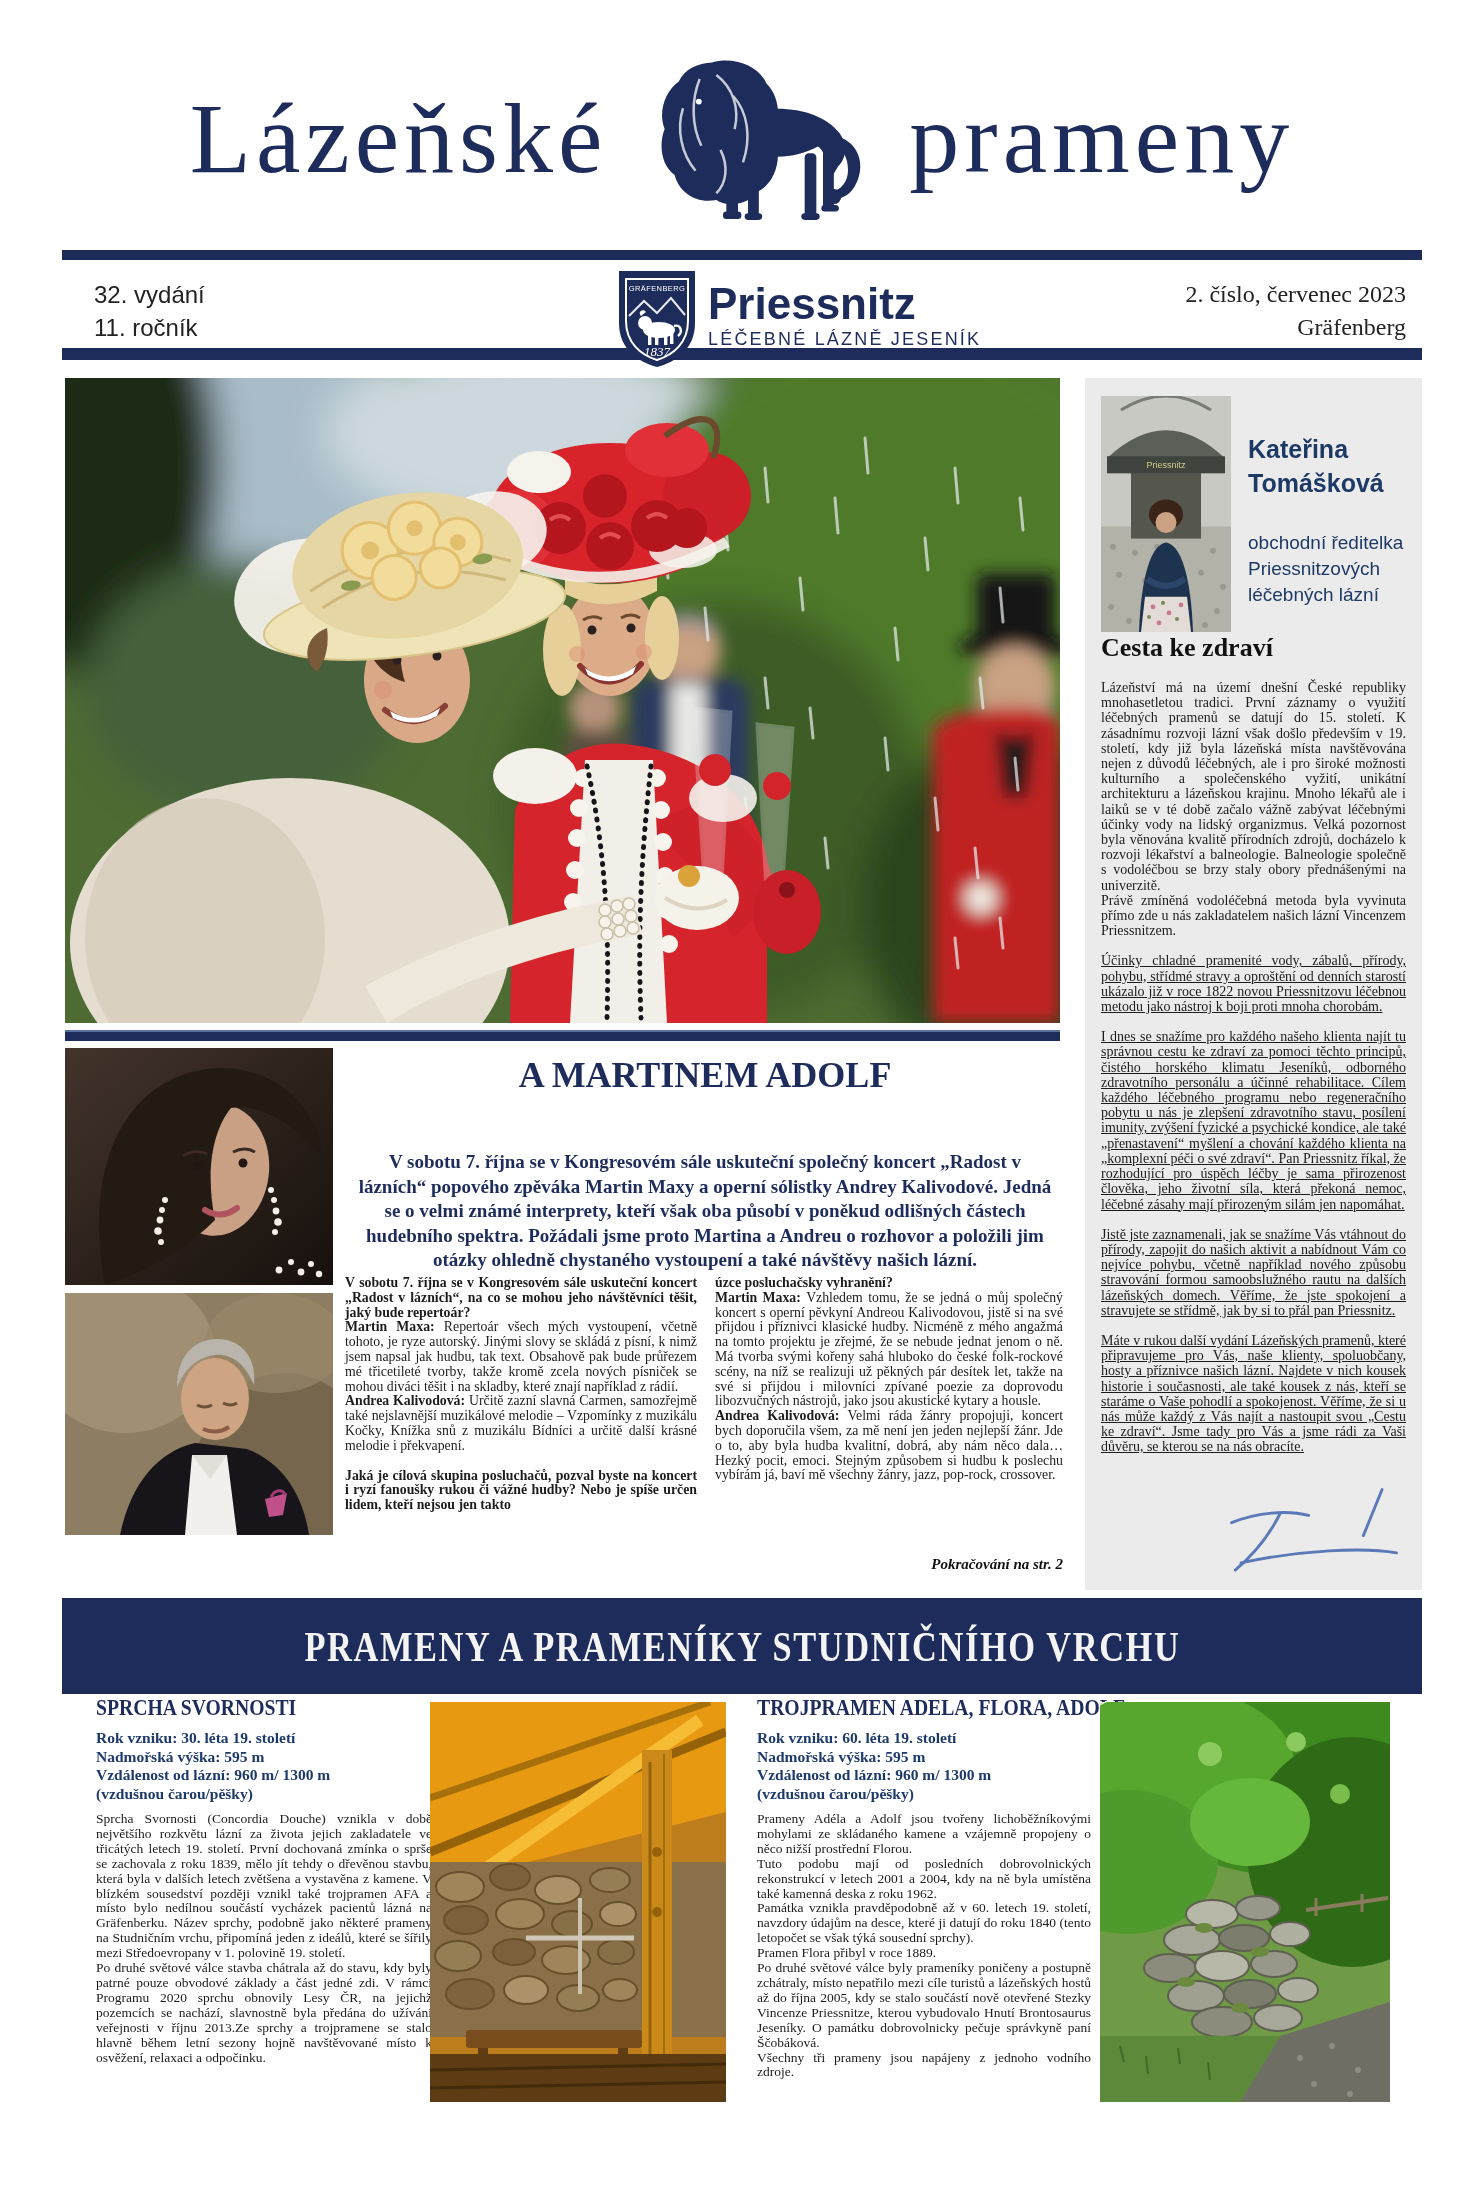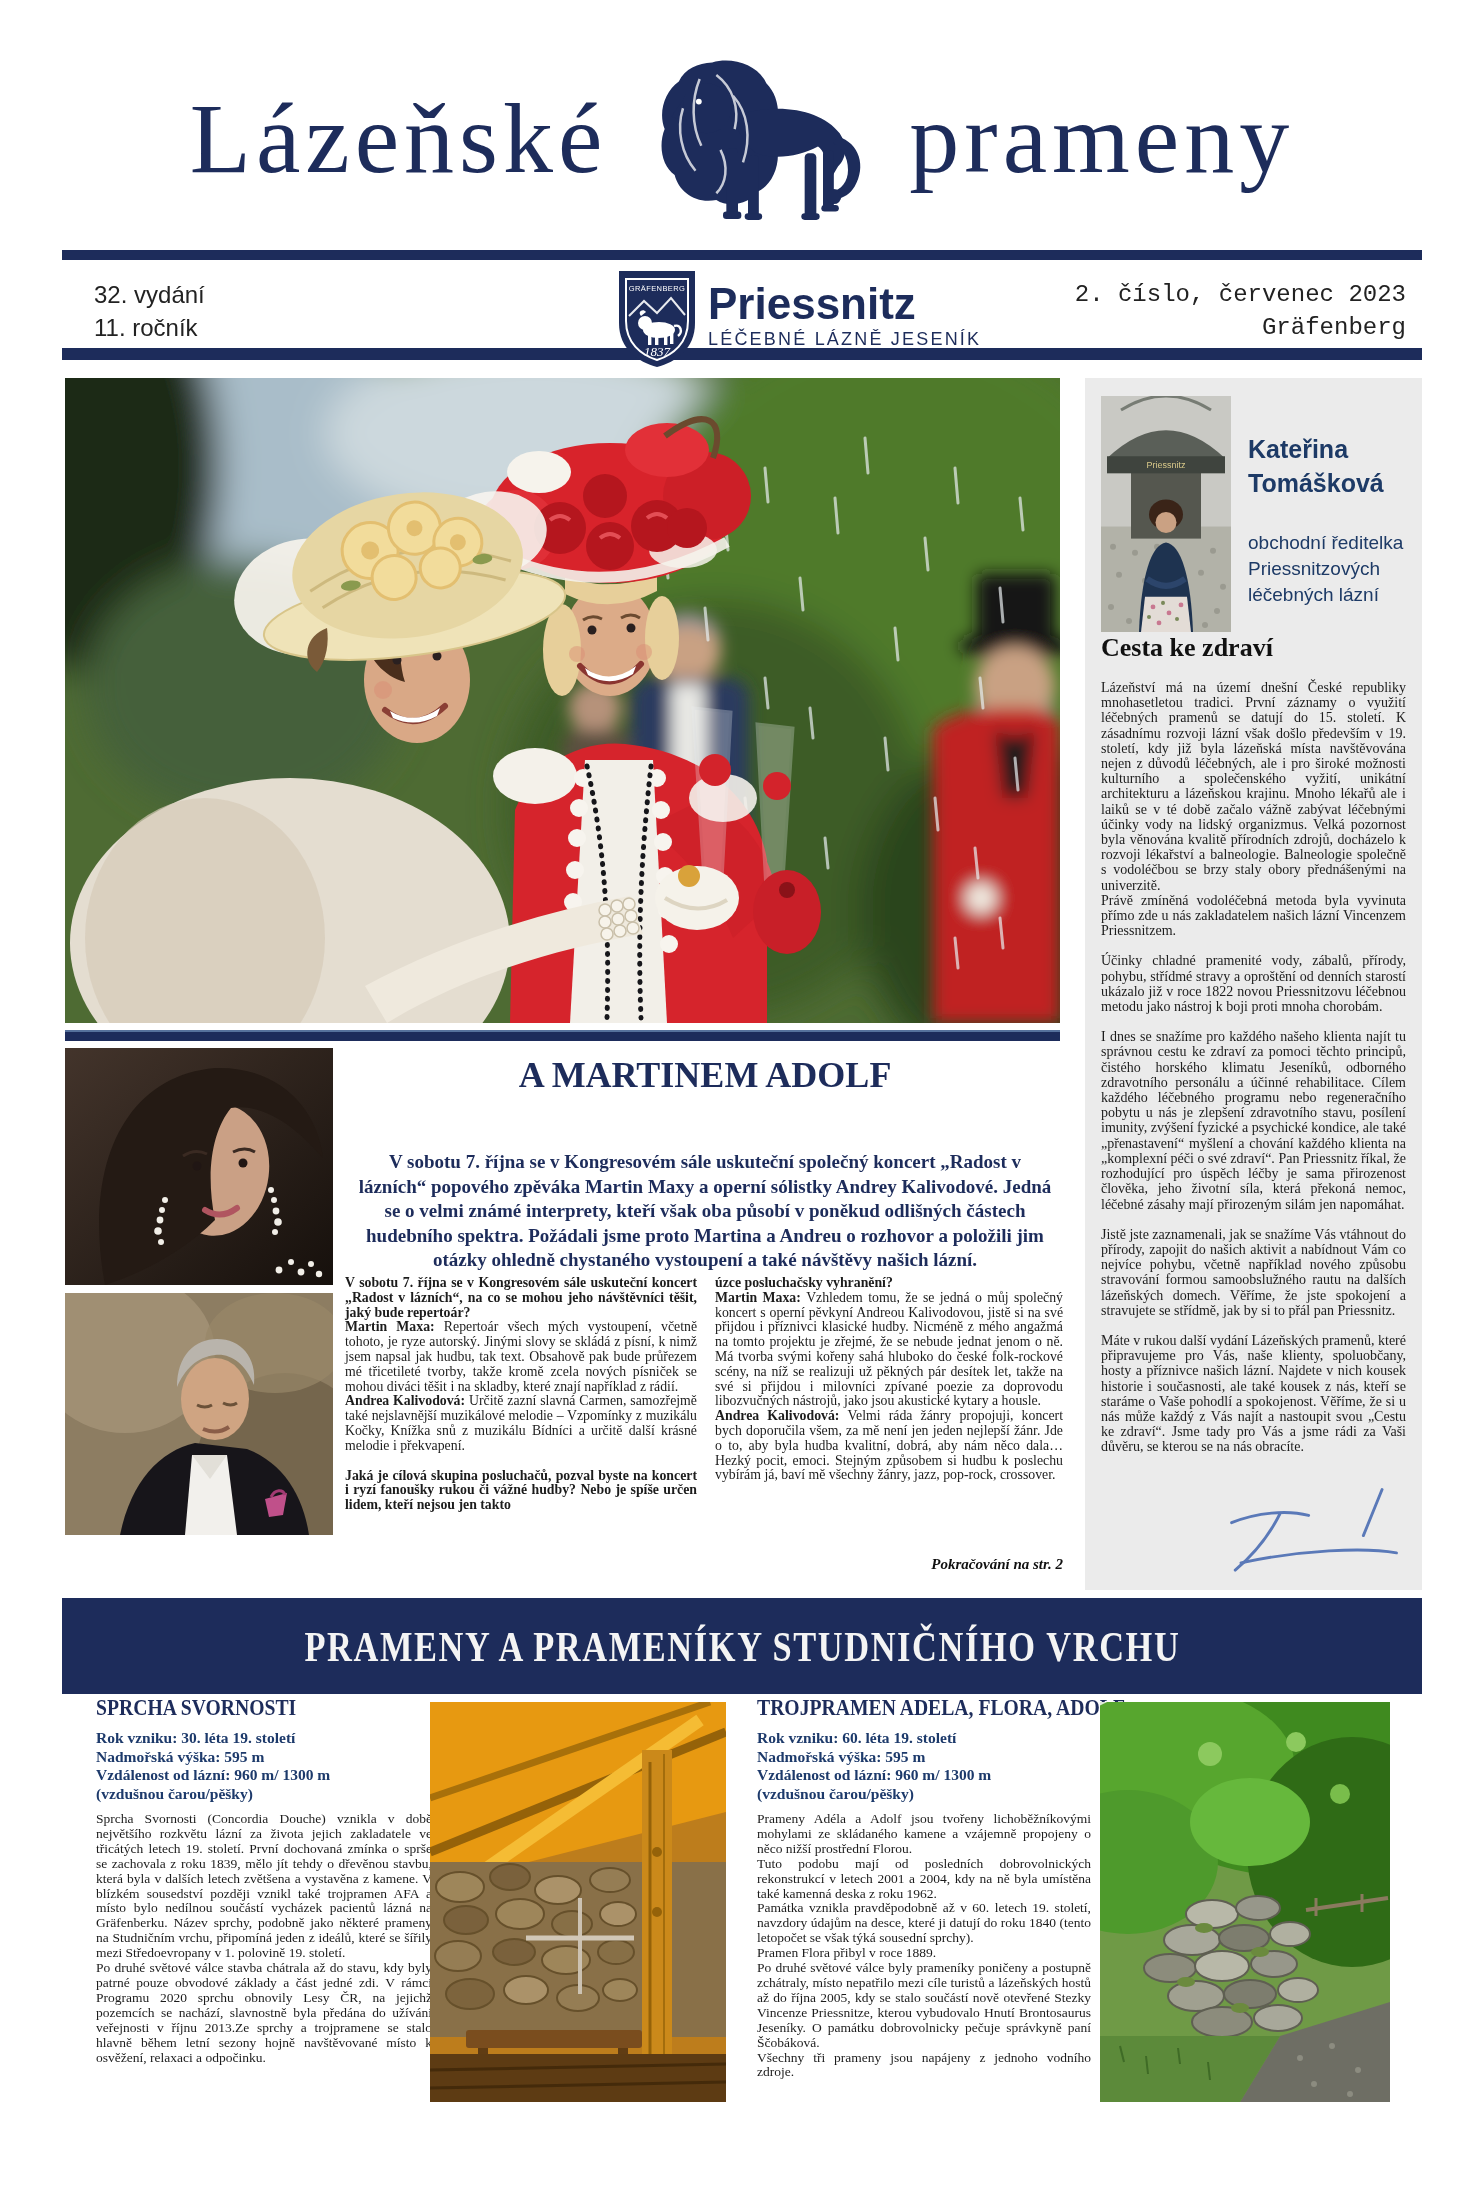--- a/index.html
+++ b/index.html
@@ -9,33 +9,33 @@
   .bar{background:#1d2c5b;}
   .b{font-weight:bold;}
 
   
   #masthead{left:60px;top:34px;width:1364px;height:210px;display:flex;align-items:center;justify-content:center;gap:26px;}
   .mast-word{font-size:100px;letter-spacing:5px;color:#1d2c5b;line-height:1;}
   #lion-box{width:250px;height:205px;flex:0 0 auto;}
 
   
   #issue-left{left:94px;top:278px;font-family:"Liberation Sans",sans-serif;font-size:24px;line-height:33px;color:#222;}
-  #issue-right{right:78px;top:278px;text-align:right;font-family:Liberation Mono, monospace;font-size:24px;line-height:33px;color:#222;}
+  #issue-right{right:78px;top:278px;text-align:right;font-family:Liberation Serif, serif;font-size:24px;line-height:33px;color:#222;}
   #logo-word{left:708px;top:282px;font-family:"Liberation Sans",sans-serif;}
   #logo-name{font-size:44px;font-weight:bold;color:#1d2c5b;letter-spacing:0px;line-height:44px;}
   #logo-sub{font-size:18px;color:#1d2c5b;letter-spacing:2.2px;margin-top:3px;}
 
   
   #sidebar{left:1085px;top:378px;width:337px;height:1212px;background:#ebebeb;}
   #sb-name{left:1248px;top:432px;font-family:"Liberation Sans",sans-serif;font-weight:bold;font-size:25px;line-height:34px;color:#1d3a66;}
   #sb-role{left:1248px;top:530px;width:165px;font-family:"Liberation Sans",sans-serif;font-size:19px;line-height:26px;color:#1d3a66;}
   #sb-title{left:1101px;top:633px;font-size:26px;font-weight:bold;color:#111;}
   #sb-text{left:1101px;top:680px;width:305px;font-size:14px;line-height:15.2px;text-align:justify;}
   #sb-text p{margin:0;}
-  #sb-text p:nth-child(n+3){margin-top:15px;}
+  #sb-text p:nth-child(n+3){margin-top:15px;text-decoration:underline;}
 
   
   #headline{left:340px;top:1052px;width:730px;text-align:center;font-size:36px;font-weight:bold;color:#1d2c5b;line-height:46px;}
   #intro{left:358px;top:1150px;width:694px;text-align:center;font-size:19px;font-weight:bold;color:#1d2c5b;line-height:24.5px;}
   .ivcol{top:1276px;font-size:13.8px;line-height:14.8px;text-align:justify;}
   #iv-left{left:345px;width:352px;}
   #iv-right{left:715px;width:348px;}
   .ivcol p{margin:0;}
   #iv-left p:last-child{margin-top:15px;}
   #continuation{left:715px;top:1556px;width:348px;text-align:right;font-weight:bold;font-style:italic;font-size:15px;color:#111;}

